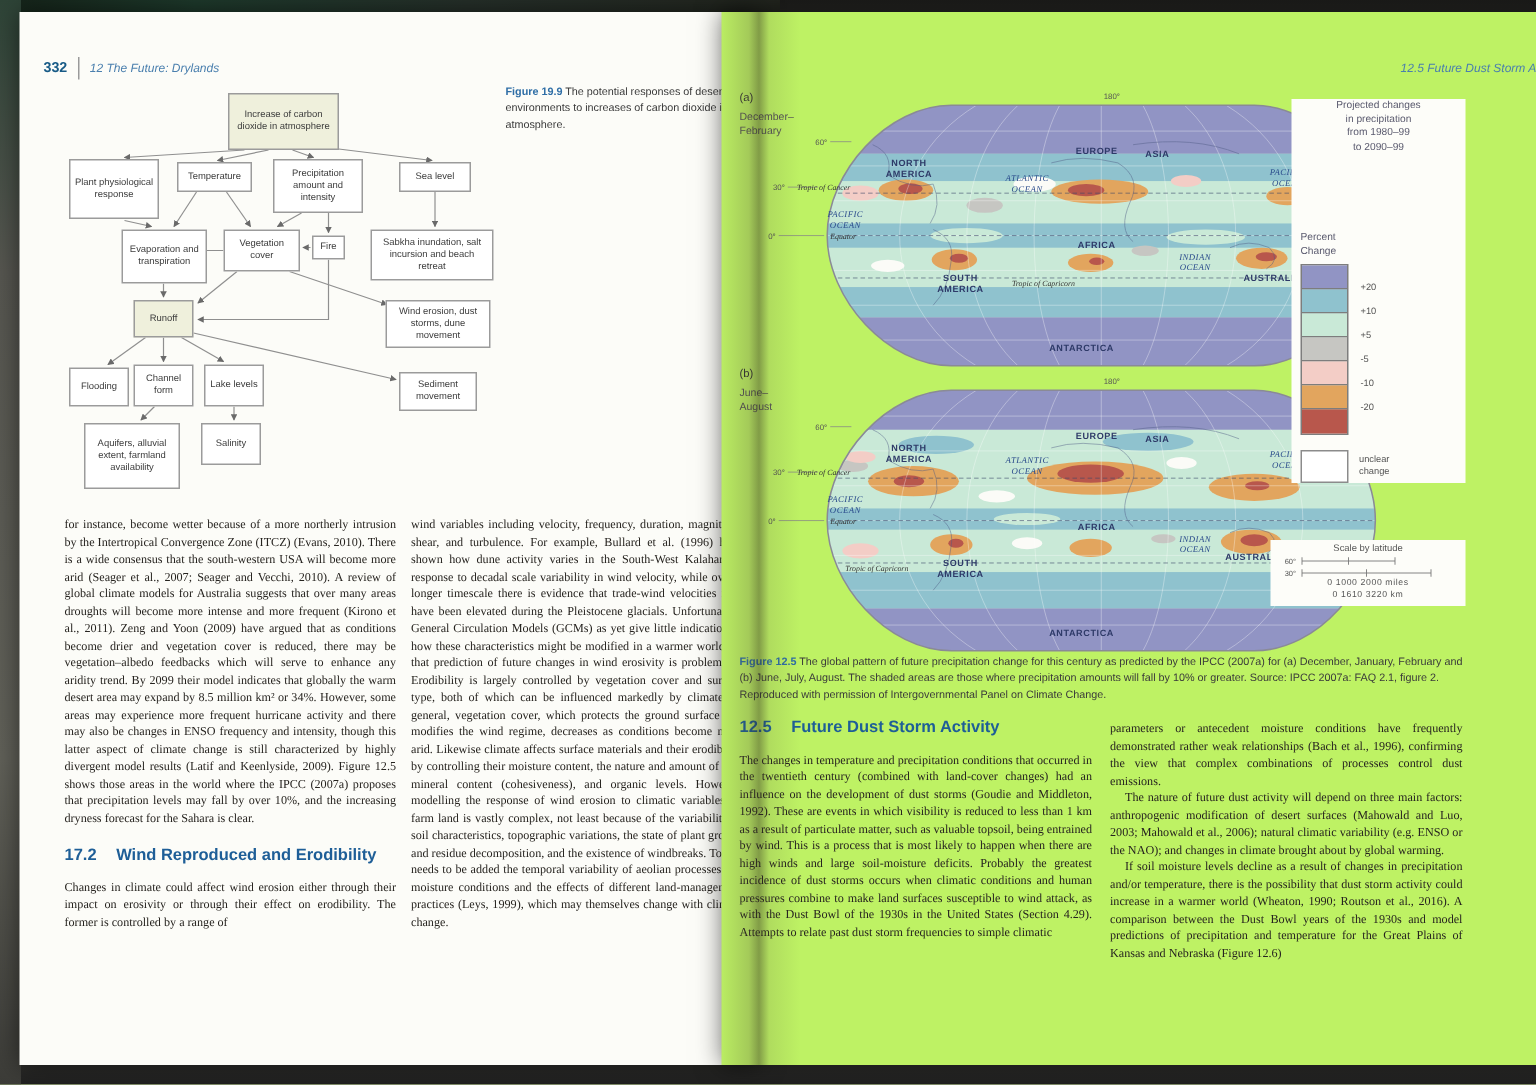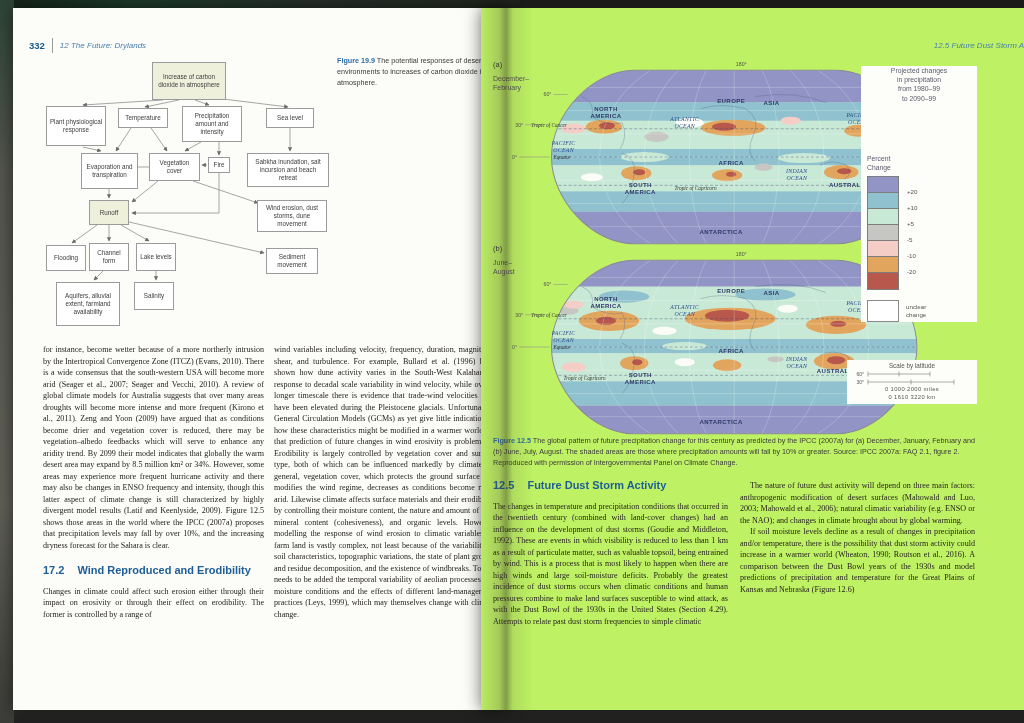--- a/index.html
+++ b/index.html
@@ -138,21 +138,21 @@
     <span class="figlab">Figure 19.9</span>
     <span>The potential responses of desert environments to increases of carbon dioxide in the atmosphere.</span>
   </div>
 
   <div class="cols" style="left:30px;top:336px;width:452px;gap:10px;">
     <div class="col" style="width:221px;">
       <p>for instance, become wetter because of a more northerly intrusion by the Intertropical Convergence Zone (ITCZ) (Evans, 2010). There is a wide consensus that the south-western USA will become more arid (Seager et al., 2007; Seager and Vecchi, 2010). A review of global climate models for Australia suggests that over many areas droughts will become more intense and more frequent (Kirono et al., 2011). Zeng and Yoon (2009) have argued that as conditions become drier and vegetation cover is reduced, there may be vegetation–albedo feedbacks which will serve to enhance any aridity trend. By 2099 their model indicates that globally the warm desert area may expand by 8.5 million km² or 34%. However, some areas may experience more frequent hurricane activity and there may also be changes in ENSO frequency and intensity, though this latter aspect of climate change is still characterized by highly divergent model results (Latif and Keenlyside, 2009). Figure 12.5 shows those areas in the world where the IPCC (2007a) proposes that precipitation levels may fall by over 10%, and the increasing dryness forecast for the Sahara is clear.</p>
       <div class="sechead">
         <span class="sn">17.2</span><span>Wind Reproduced and Erodibility</span>
       </div>
-      <p>Changes in climate could affect such erosion either through their impact on erosivity or through their effect on erodibility. The former is controlled by a range of</p>
+      <p>Changes in climate could affect wind erosion either through their impact on erosivity or through their effect on erodibility. The former is controlled by a range of</p>
     </div>
     <div class="col" style="width:221px;">
       <p>wind variables including velocity, frequency, duration, magnitude, shear, and turbulence. For example, Bullard et al. (1996) have shown how dune activity varies in the South-West Kalahari in response to decadal scale variability in wind velocity, while over a longer timescale there is evidence that trade-wind velocities may have been elevated during the Pleistocene glacials. Unfortunately, General Circulation Models (GCMs) as yet give little indication of how these characteristics might be modified in a warmer world, so that prediction of future changes in wind erosivity is problematic. Erodibility is largely controlled by vegetation cover and surface type, both of which can be influenced markedly by climate. In general, vegetation cover, which protects the ground surface and modifies the wind regime, decreases as conditions become more arid. Likewise climate affects surface materials and their erodibility by controlling their moisture content, the nature and amount of clay mineral content (cohesiveness), and organic levels. However, modelling the response of wind erosion to climatic variables on farm land is vastly complex, not least because of the variability of soil characteristics, topographic variations, the state of plant growth and residue decomposition, and the existence of windbreaks. To this needs to be added the temporal variability of aeolian processes and moisture conditions and the effects of different land-management practices (Leys, 1999), which may themselves change with climate change.</p>
     </div>
   </div>
 </div>
 
 <div class="page page-right">
   <div class="runhead" style="right:16px;">
     <span class="rtitle">12.5  Future Dust Storm Activity</span>
@@ -410,19 +410,20 @@
   </div>
 
   <div class="cols" style="left:12px;top:472px;width:482px;gap:12px;">
     <div class="col" style="width:235px;">
       <div class="sechead sechead-first">
         <span class="sn">12.5</span><span>Future Dust Storm Activity</span>
       </div>
       <p>The changes in temperature and precipitation conditions that occurred in the twentieth century (combined with land-cover changes) had an influence on the development of dust storms (Goudie and Middleton, 1992). These are events in which visibility is reduced to less than 1 km as a result of particulate matter, such as valuable topsoil, being entrained by wind. This is a process that is most likely to happen when there are high winds and large soil-moisture deficits. Probably the greatest incidence of dust storms occurs when climatic conditions and human pressures combine to make land surfaces susceptible to wind attack, as with the Dust Bowl of the 1930s in the United States (Section 4.29). Attempts to relate past dust storm frequencies to simple climatic</p>
     </div>
     <div class="col" style="width:235px;">
+      <p>parameters or antecedent moisture conditions have frequently demonstrated rather weak relationships (Bach et al., 1996), confirming the view that complex combinations of processes control dust emissions.</p>
       <p class="indent">The nature of future dust activity will depend on three main factors: anthropogenic modification of desert surfaces (Mahowald and Luo, 2003; Mahowald et al., 2006); natural climatic variability (e.g. ENSO or the NAO); and changes in climate brought about by global warming.</p>
       <p class="indent">If soil moisture levels decline as a result of changes in precipitation and/or temperature, there is the possibility that dust storm activity could increase in a warmer world (Wheaton, 1990; Routson et al., 2016). A comparison between the Dust Bowl years of the 1930s and model predictions of precipitation and temperature for the Great Plains of Kansas and Nebraska (Figure 12.6)</p>
     </div>
   </div>
 </div>
 
 <div class="gutter"></div>
 
 </body></html>

